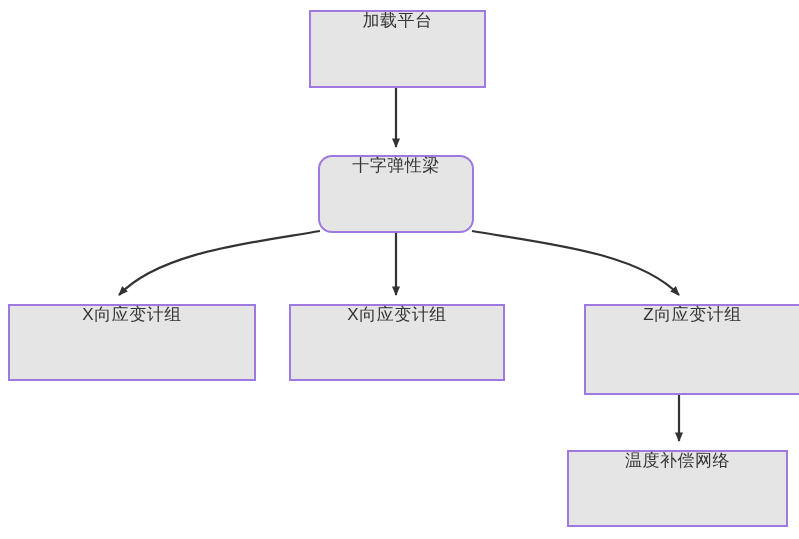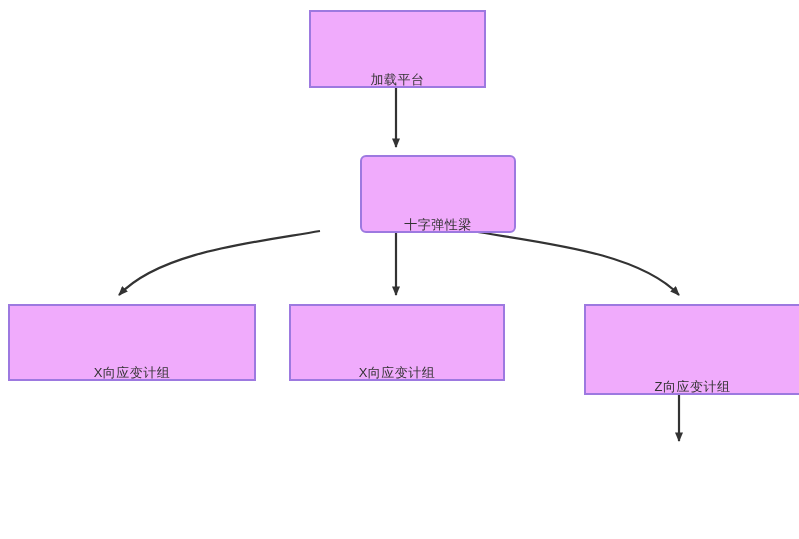--- a/index.html
+++ b/index.html
@@ -26,34 +26,33 @@
     position: absolute;
     left: 0;
     top: 0;
     width: 799px;
     height: 539px;
     pointer-events: none;
   }
   .node {
     position: absolute;
     box-sizing: border-box;
-    background: #f0abfc;
+    background: #e5e5e5;
     border: 2px solid #9d79e0;
     display: flex;
-    align-items: flex-end;
+    align-items: flex-start;
     justify-content: center;
     color: #333333;
-    font-size: 13px;
+    font-size: 17px;
     line-height: 1;
     letter-spacing: 0.5px;
     white-space: nowrap;
   }
   .node.rounded {
-    border-radius: 6px;
-    margin-left: 42px;
+    border-radius: 14px;
   }
   .node-label {
     display: block;
   }
 </style>
 </head>
 <body>
 
 <div id="diagram-canvas">
 
@@ -88,14 +87,17 @@
   </div>
 
   <div class="node" style="left:289px; top:304px; width:216px; height:77px;">
     <span class="node-label">X向应变计组</span>
   </div>
 
   <div class="node" style="left:584px; top:304px; width:217px; height:91px;">
     <span class="node-label">Z向应变计组</span>
   </div>
 
+  <div class="node" style="left:567px; top:450px; width:221px; height:77px;">
+    <span class="node-label">温度补偿网络</span>
+  </div>
 
 </div>
 
 </body></html>

